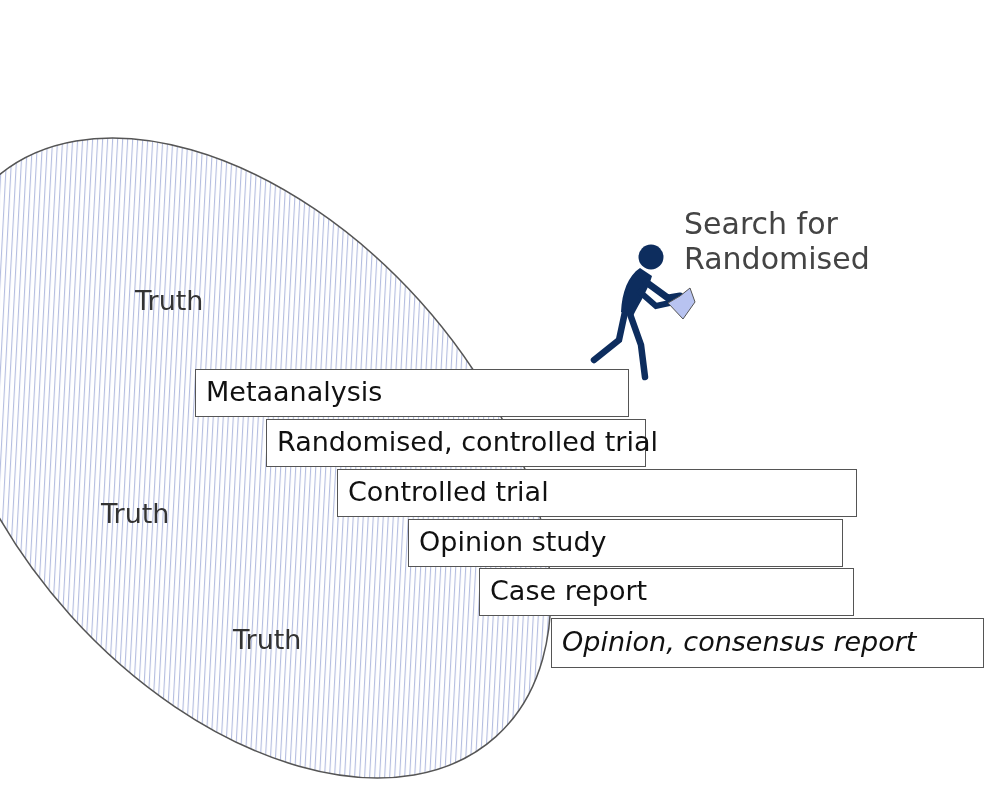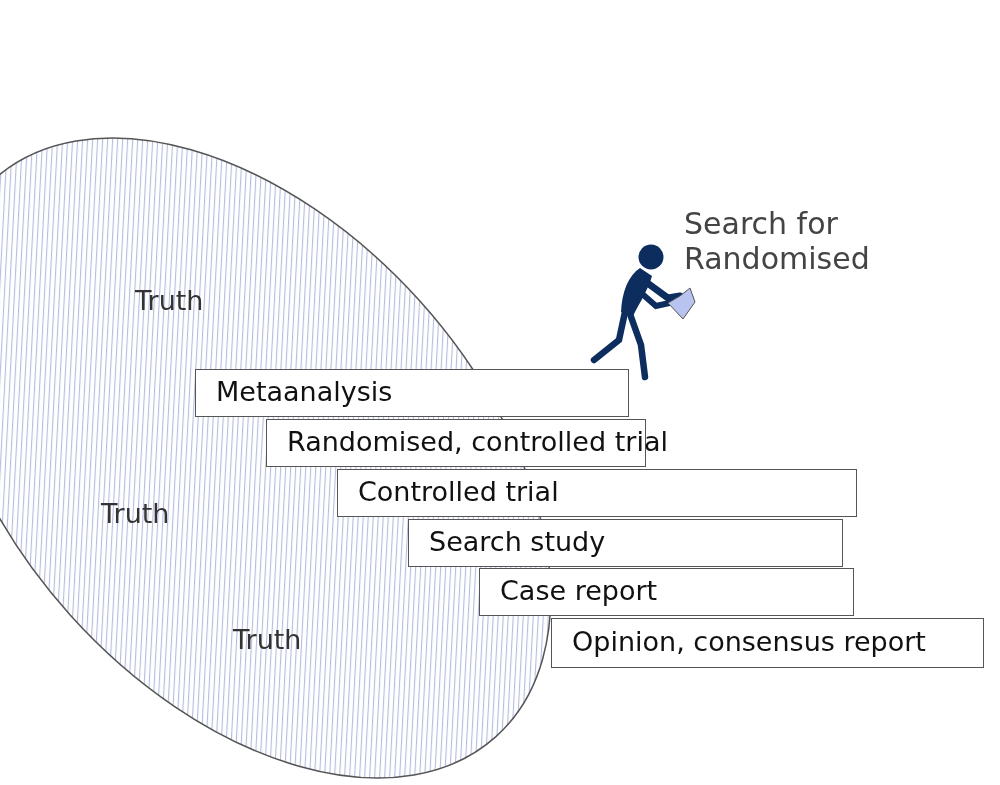--- a/index.html
+++ b/index.html
@@ -2,21 +2,21 @@
 <html><head>
 <meta charset="utf-8">
 <style>
   html, body { margin: 0; padding: 0; background: #ffffff; }
   body { width: 1000px; height: 785px; position: relative; overflow: hidden;
          font-family: "DejaVu Sans", sans-serif; }
   #canvas { position: absolute; left: 0; top: 0; width: 1000px; height: 785px; }
   .truth { position: absolute; font-size: 27px; color: #333333; margin-top: 48px; }
   .step { position: absolute; height: 48px; background: #ffffff; border: 1.5px solid #555555;
           box-sizing: border-box; font-size: 27px; color: #111111; line-height: 44px;
-          padding-left: 20px; white-space: nowrap; }
+          padding-left: 10px; white-space: nowrap; }
   .search-label { position: absolute; left: 684px; top: 206px; font-size: 30px; line-height: 35px; color: #444444; }
 </style>
 </head>
 <body>
 
 <svg id="canvas" viewBox="0 0 1000 785" xmlns="http://www.w3.org/2000/svg">
   <defs>
     <pattern id="hatch" patternUnits="userSpaceOnUse" width="5" height="5" patternTransform="rotate(-45)">
       <rect width="5" height="5" fill="#ffffff"></rect>
       <line x1="0" y1="0" x2="0" y2="5" stroke="#b4bde0" stroke-width="2.2"></line>
@@ -44,15 +44,15 @@
   <div>Randomised</div>
 </div>
 
 <div class="truth" style="left:135px; top:237px;">Truth</div>
 <div class="truth" style="left:101px; top:450px;">Truth</div>
 <div class="truth" style="left:233px; top:576px;">Truth</div>
 
 <div class="step" style="left:195px; top:369px; width:434px;">Metaanalysis</div>
 <div class="step" style="left:266px; top:419px; width:380px;">Randomised, controlled trial</div>
 <div class="step" style="left:337px; top:469px; width:520px;">Controlled trial</div>
-<div class="step" style="left:408px; top:519px; width:435px;">Search study</div>
+<div class="step" style="left:408px; top:519px; width:435px;">Opinion study</div>
 <div class="step" style="left:479px; top:568px; width:375px;">Case report</div>
-<div class="step" style="left:551px; top:618px; width:433px; height:50px; line-height:46px;">Opinion, consensus report</div>
+<div class="step" style="left:551px; top:618px; width:433px; height:50px; line-height:46px;font-style:italic;">Opinion, consensus report</div>
 
 </body></html>

